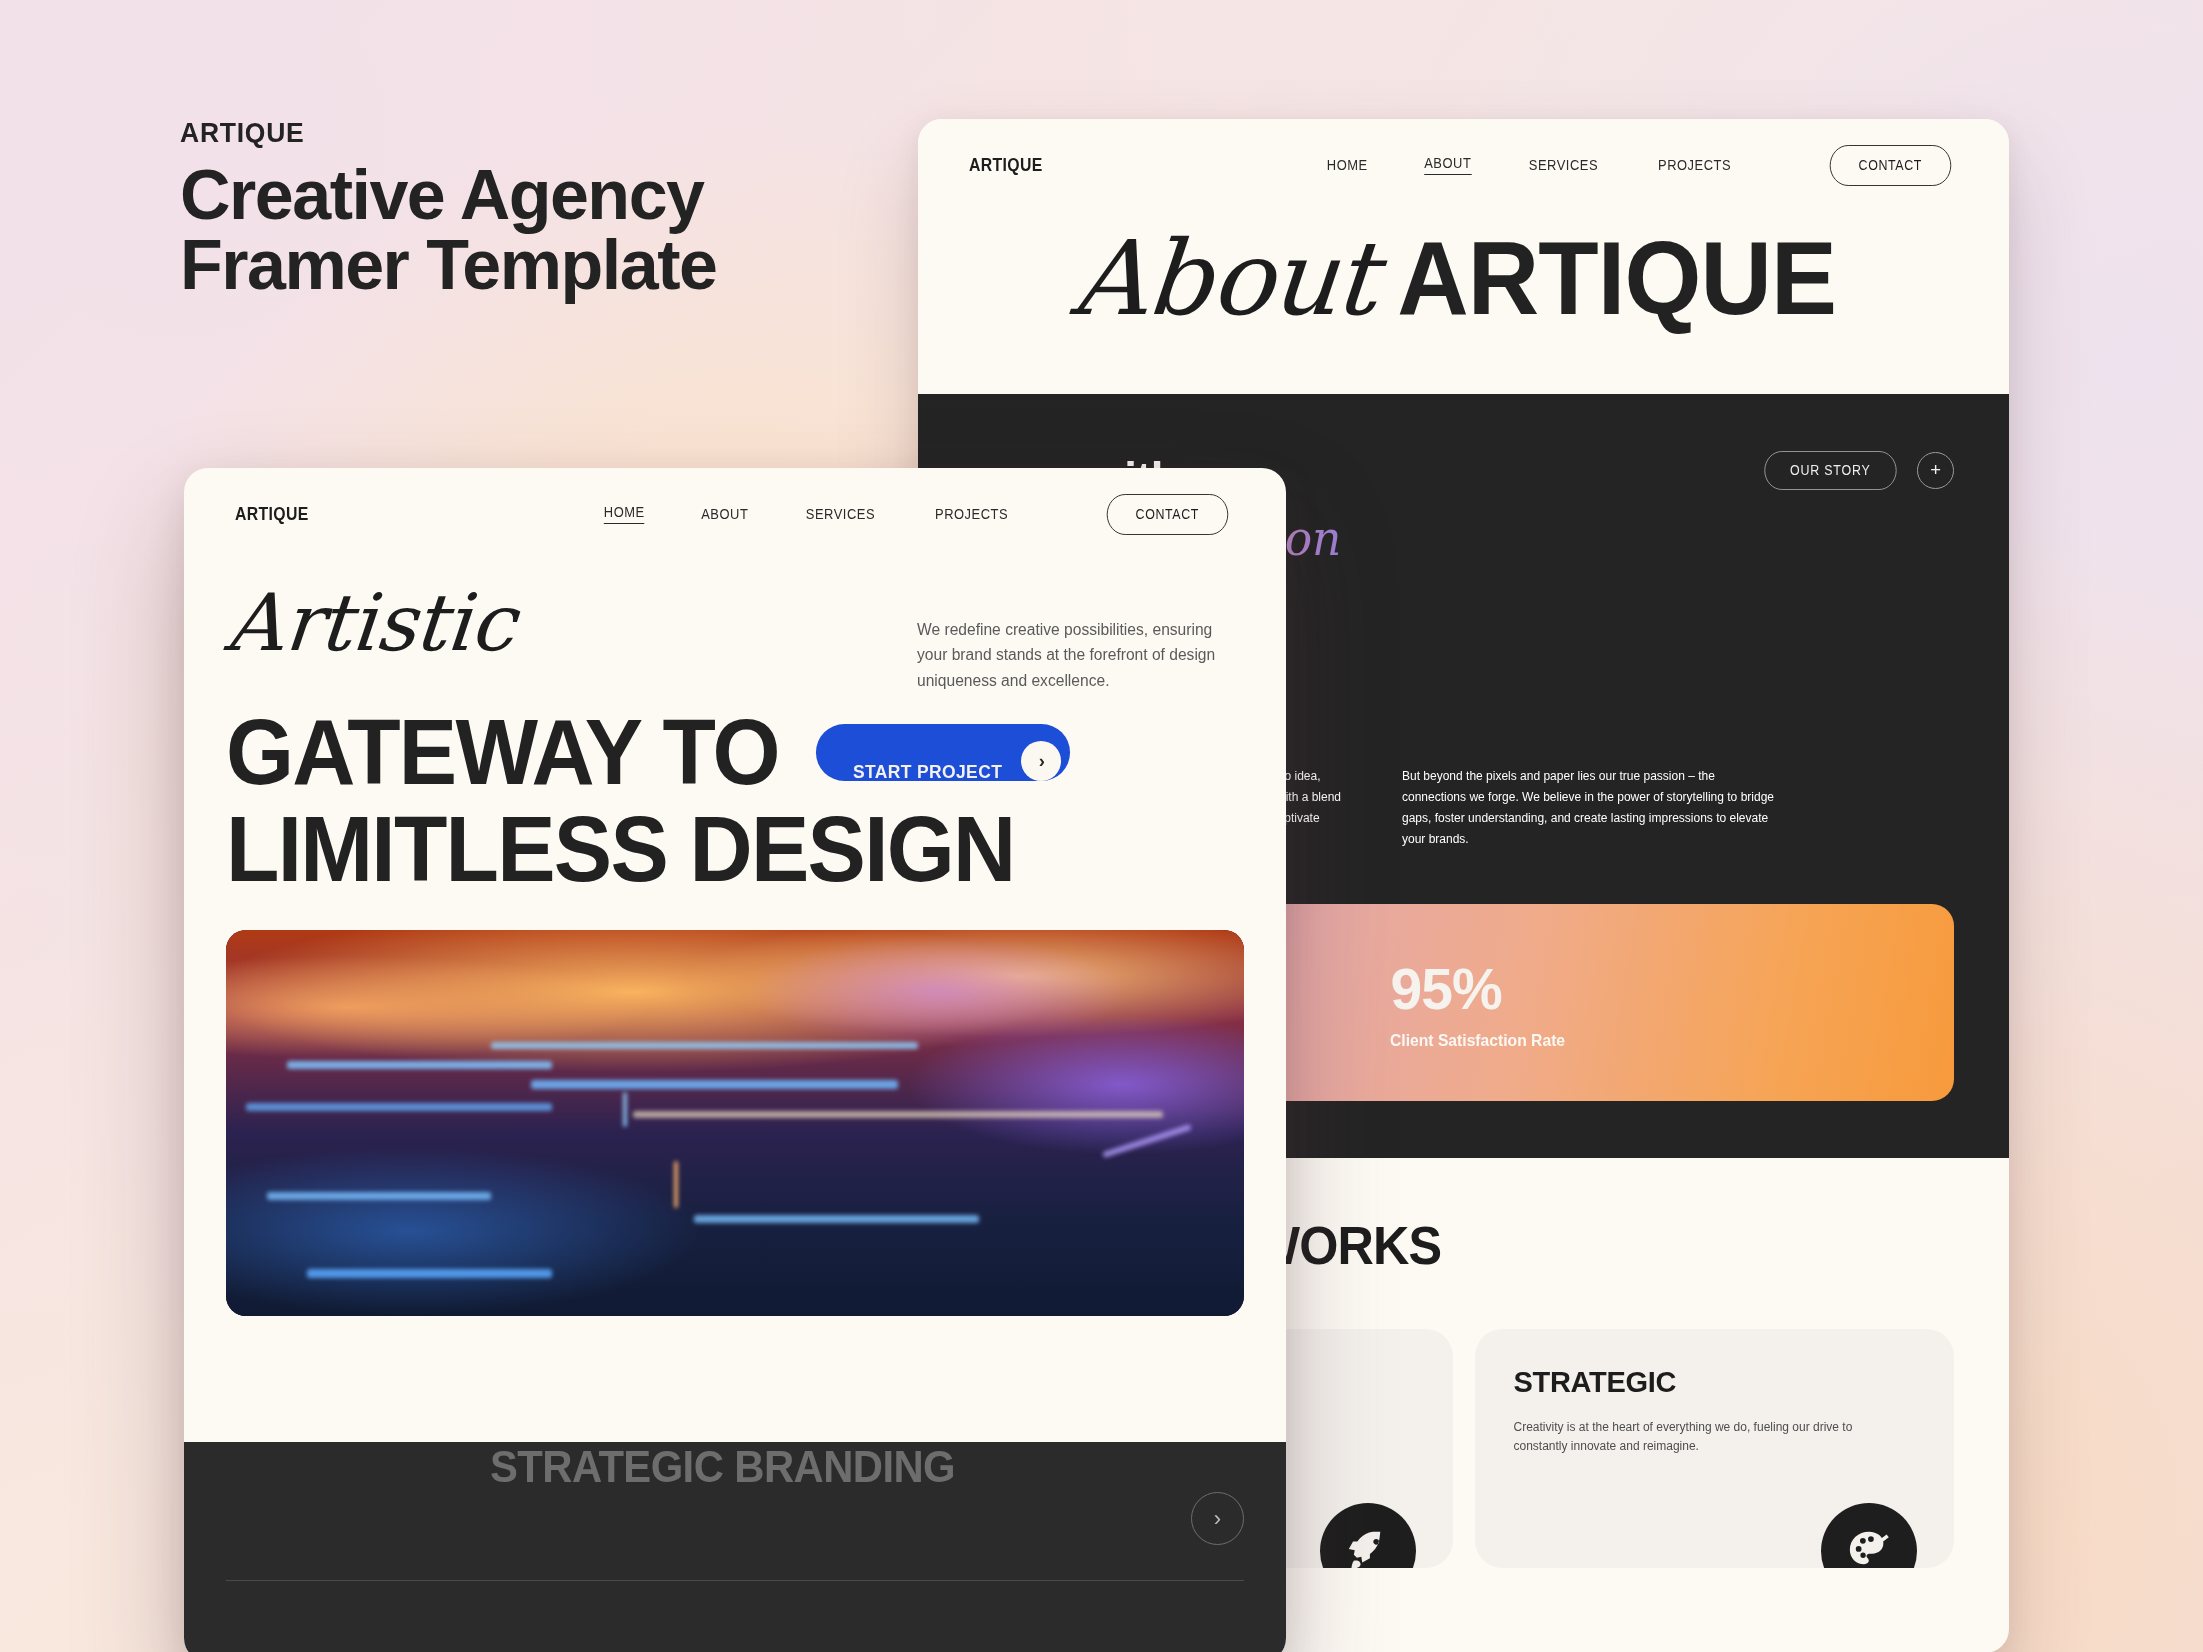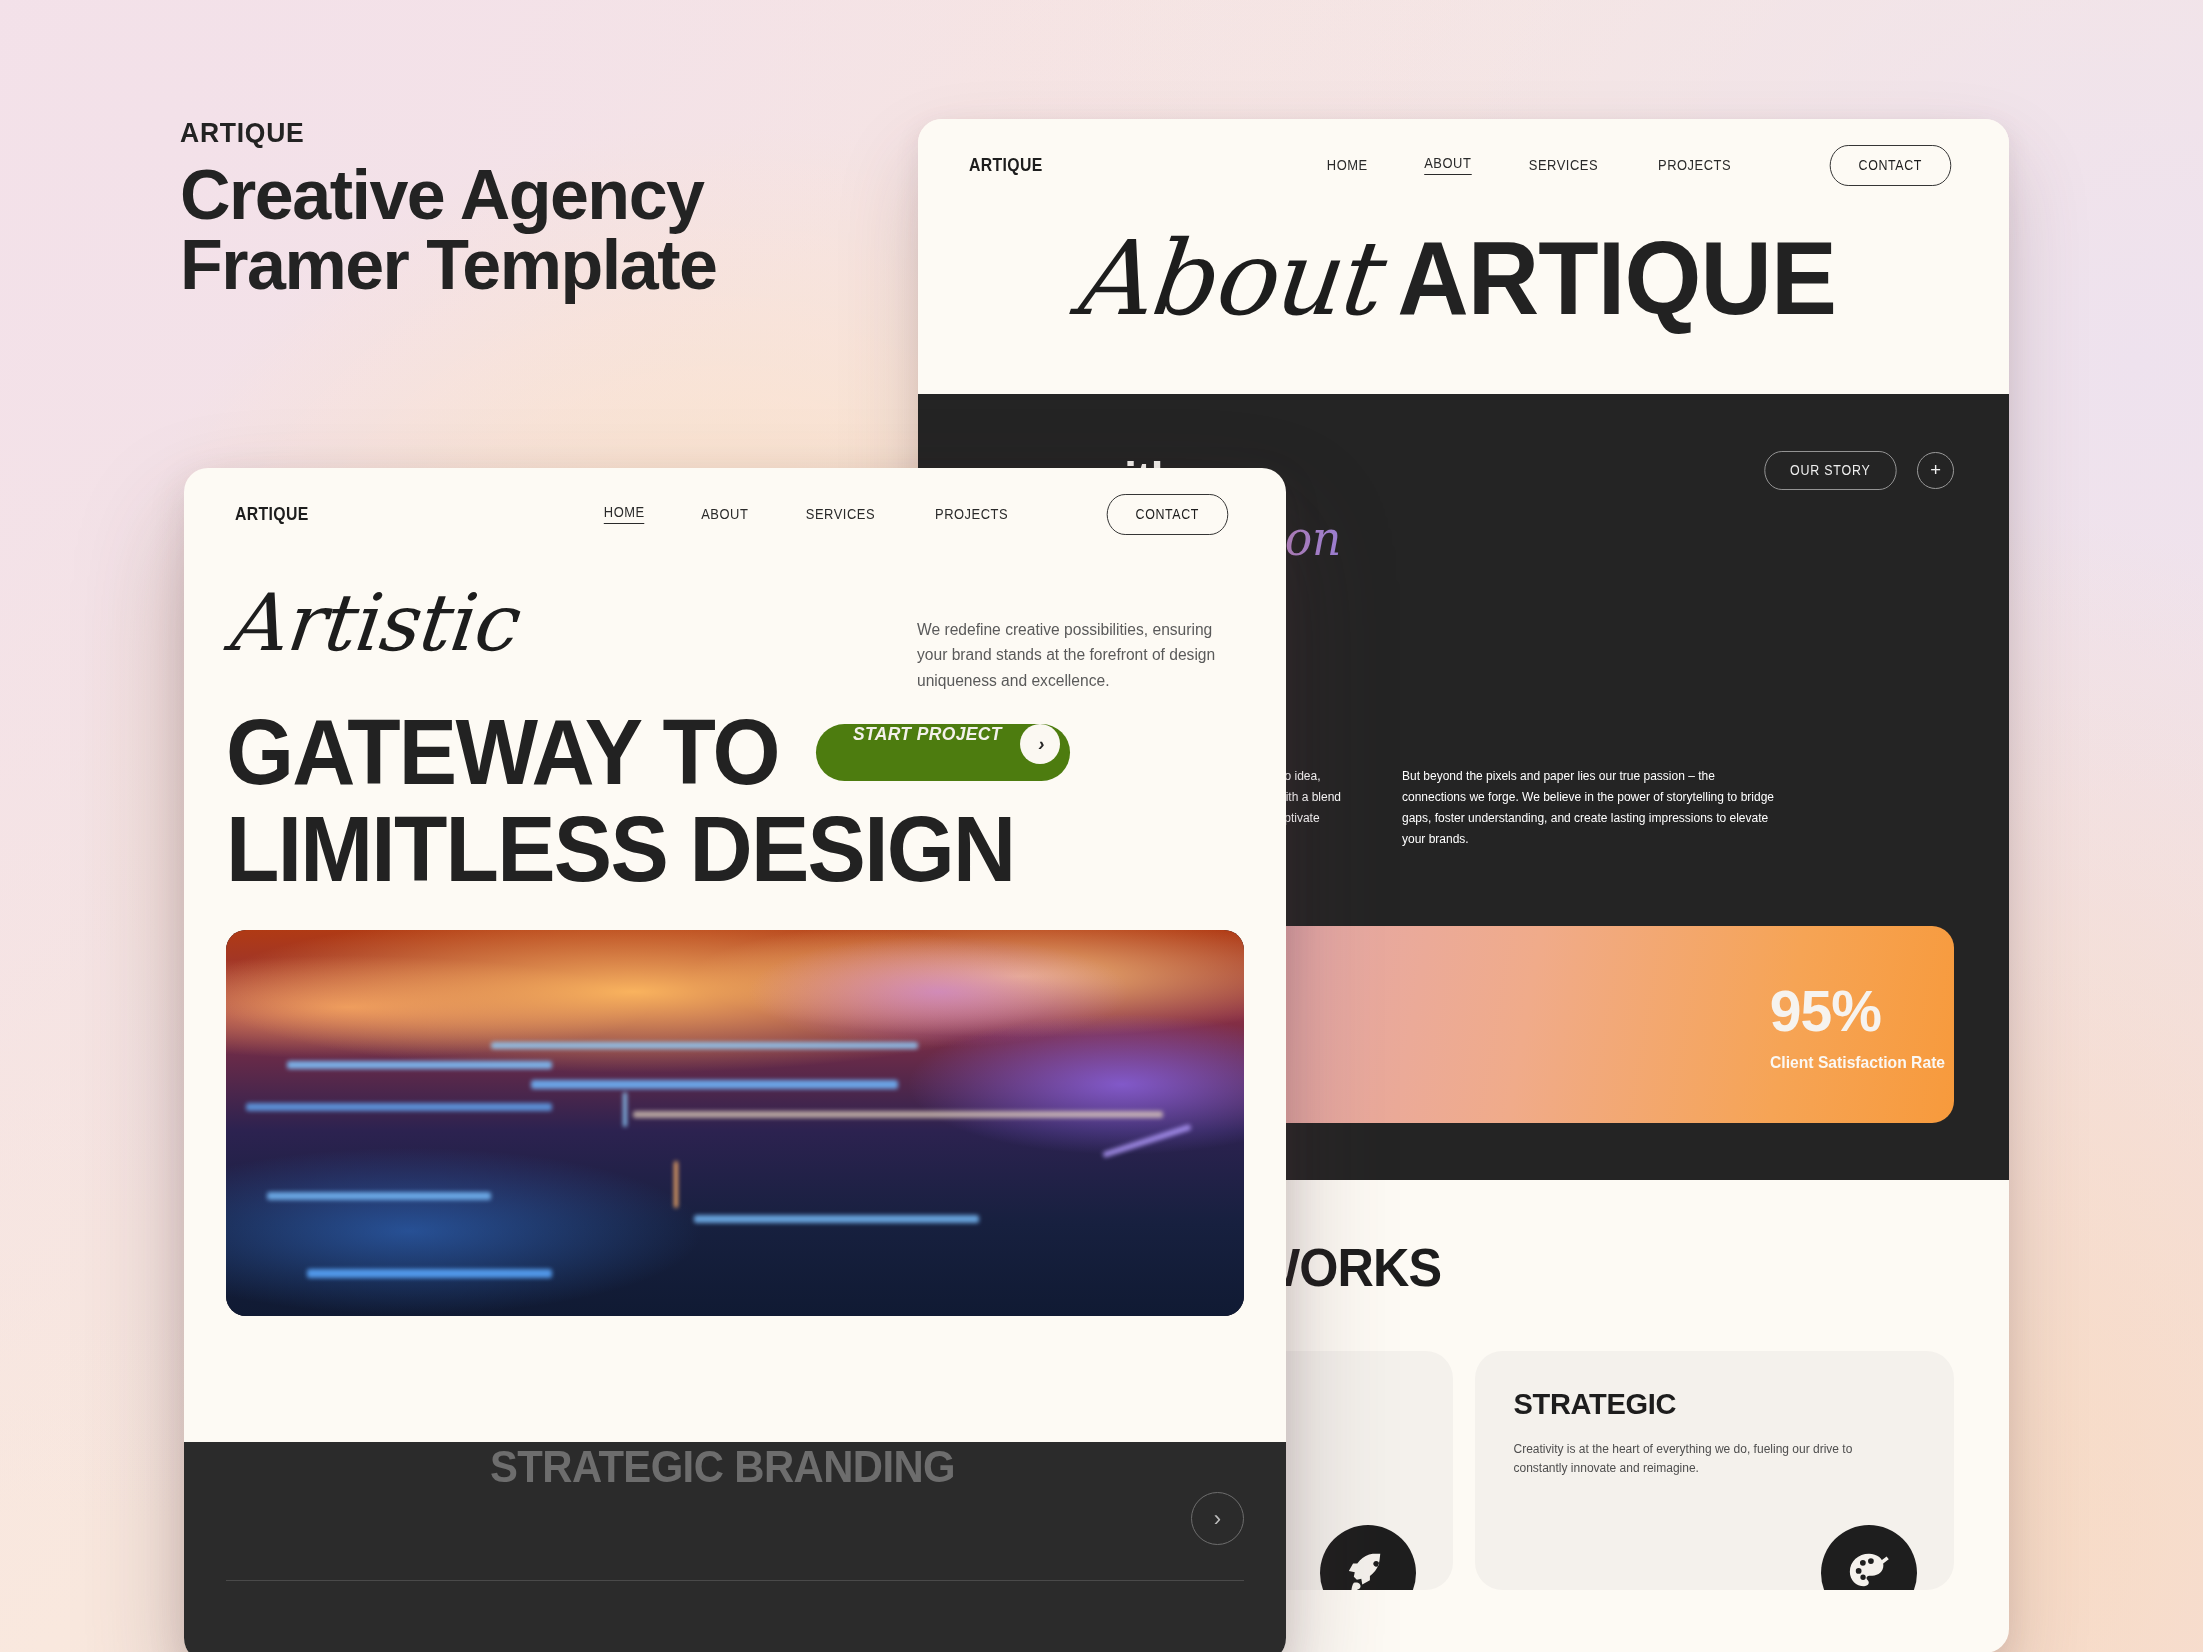--- a/index.html
+++ b/index.html
@@ -87,23 +87,23 @@
     white-space:nowrap;
   }
   .circ-ghost{
     width:37px; height:37px; border-radius:50%; border:1.3px solid #9a9a9a;
     color:#efefef; font-size:18.4px; display:flex; align-items:center; justify-content:center;
   }
   .story-cols{ display:flex; gap:51px; margin-top:129px; }
   .story-col{ width:378px; font-size:12px; line-height:1.75; color:#ffffff;margin-top:10px; }
 
   .stats{
-    margin-top:76px; border-radius:22px; height:197px;
+    margin-top:54px; border-radius:22px; height:197px;
     background:linear-gradient(100deg,#9b6aa8 0%,#c08ab0 14%,#e6a9a6 34%,#f0ab8a 56%,#f6a455 82%,#f79a3c 100%);
-    display:flex; align-items:center; padding-left:86px; gap:119px;justify-content:space-between;
+    display:flex; align-items:center; padding-left:86px; gap:119px;
   }
   .stat-num{ font-size:57px; font-weight:800; color:#f6f3ef; letter-spacing:-0.9px; }
   .stat-lbl{ margin-top:9.2px; font-size:16.5px; font-weight:700; color:#fbf8f4; transform:scaleX(.95); transform-origin:left; }
 
   
   .works{ background:#fdfaf4; padding:57px 55px 0 55px; }
   .works-title{
     font-size:53px; font-weight:800; color:#1d1d1d; letter-spacing:-0.9px;
     transform:scaleX(.95); transform-origin:left; white-space:nowrap;
   }
@@ -137,23 +137,23 @@
     margin-left:auto; width:327px; font-size:15.6px; line-height:1.62; color:#5a5a5a;
     padding-top:57px;
   }
   .hero-big{
     margin-top:11px; font-size:92px; line-height:1.06; font-weight:800;
     color:#222; letter-spacing:-1.8px; transform:scaleX(.95); transform-origin:left top;
     white-space:nowrap;
   }
   .hero-line1{ display:flex; align-items:center; }
   .start-btn{
-    margin-left:39px; background:#4d7c0f; border-radius:917px; height:57px;
-    display:inline-flex; align-items:flex-start; gap:14.7px; padding:0 9.2px 0 33px;
-    transform:scaleX(1.053); transform-origin:left center;font-style:italic;
+    margin-left:39px; background:#1d4ed8; border-radius:917px; height:57px;
+    display:inline-flex; align-items:flex-end; gap:14.7px; padding:0 9.2px 0 33px;
+    transform:scaleX(1.053); transform-origin:left center;
   }
   .start-btn span{
     color:#f4f1ec; font-size:18.4px; font-weight:700; letter-spacing:0.4px;
     transform:scaleX(.95); white-space:nowrap;
   }
   .start-circ{
     width:40px; height:40px; border-radius:50%; background:#fbf8f2;
     display:flex; align-items:center; justify-content:center; color:#262626; font-size:18.4px;
   }
   .hero-img{

